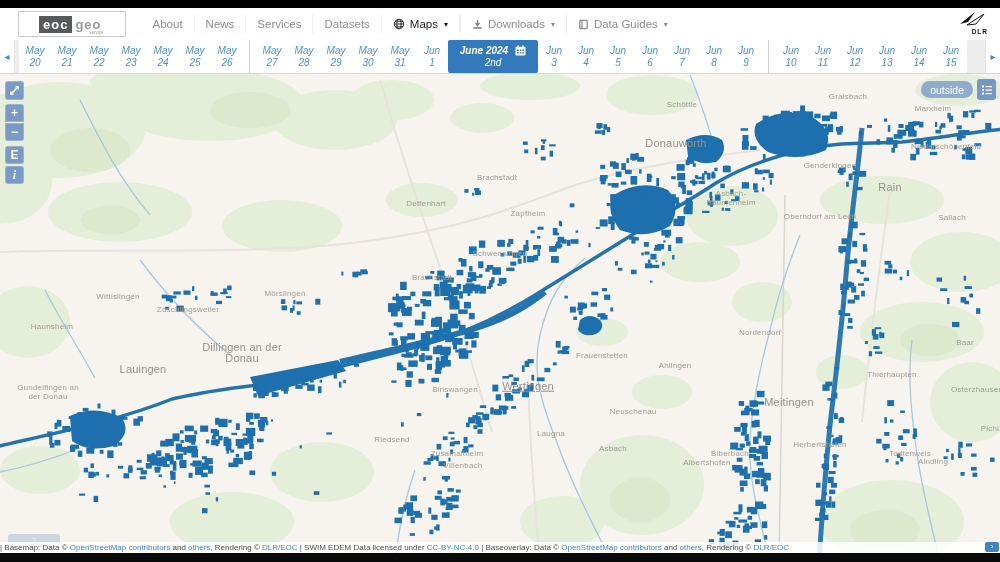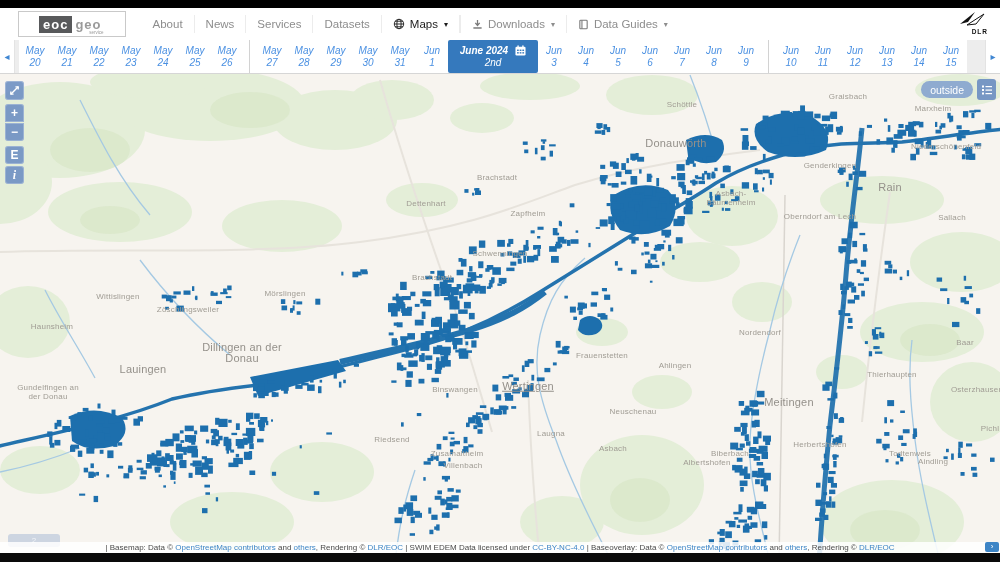--- a/index.html
+++ b/index.html
@@ -48,21 +48,21 @@
   .btn-expand{left:5px;top:81px;width:19px;height:19px;}
   .btn-zoom-in{left:5px;top:104px;border-radius:3px 3px 0 0;}
   .btn-zoom-out{left:5px;top:123px;border-radius:0 0 3px 3px;}
   .btn-e{left:5px;top:146px;font-size:11px;}
   .btn-i{left:5px;top:166px;font-size:11px;font-family:"Liberation Serif",serif;font-style:italic;}
   .btn-outside{position:absolute;right:27px;top:81px;height:17px;padding:0 9px;border-radius:9px;background:rgba(138,166,208,.95);color:#fff;font-size:10.5px;display:flex;align-items:center;z-index:20;cursor:pointer;}
   .btn-layers{position:absolute;right:4px;top:79px;width:19px;height:21px;border-radius:3px;background:rgba(113,145,195,.95);display:flex;align-items:center;justify-content:center;z-index:20;cursor:pointer;}
   .fade-badge{position:absolute;left:8px;bottom:15px;width:52px;height:13px;border-radius:3px;background:rgba(125,156,200,.35);color:rgba(255,255,255,.75);font-size:8px;display:flex;align-items:center;justify-content:center;z-index:15;}
 
   
-  .attribution{position:absolute;left:0;bottom:9px;width:1000px;height:11px;background:rgba(255,255,255,.85);z-index:20;display:flex;align-items:center;justify-content:center;font-size:8px;color:#4a4a4a;white-space:nowrap;}
+  .attribution{position:absolute;left:0;bottom:9px;width:1000px;height:11px;background:rgba(255,255,255,.85);z-index:20;display:flex;align-items:center;justify-content:flex-start;font-size:8px;color:#4a4a4a;white-space:nowrap;}
   .attribution .link{color:#3d85c6;cursor:pointer;}
   .attr-expand{position:absolute;right:1px;bottom:10px;width:14px;height:10px;background:#3d85c6;color:#fff;font-size:8px;line-height:9px;text-align:center;border-radius:2px;z-index:21;cursor:pointer;}
 </style>
 </head>
 <body>
 
 <div class="stage">
 
   <div class="map-layer">
     <svg width="1000" height="562" viewBox="0 0 1000 562">

